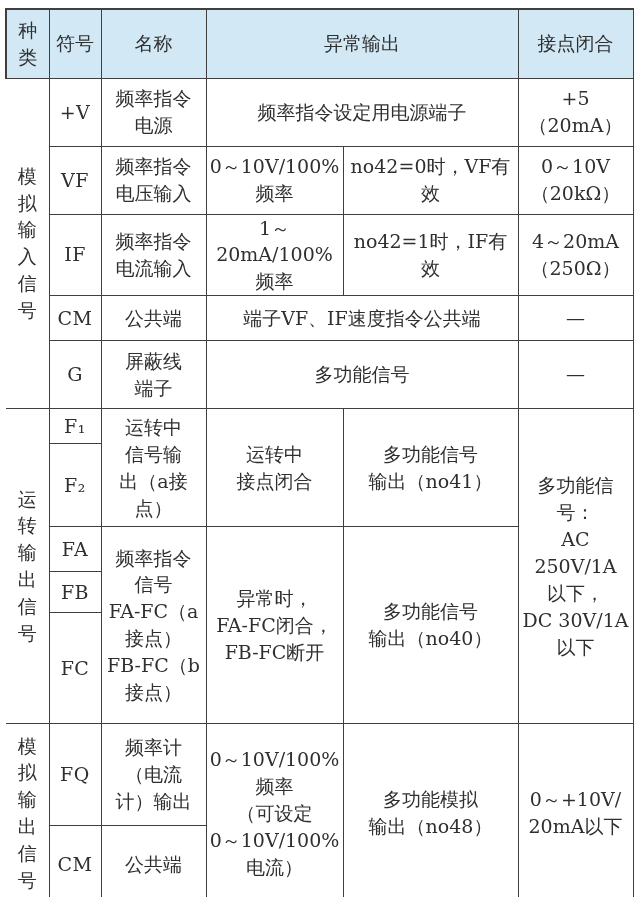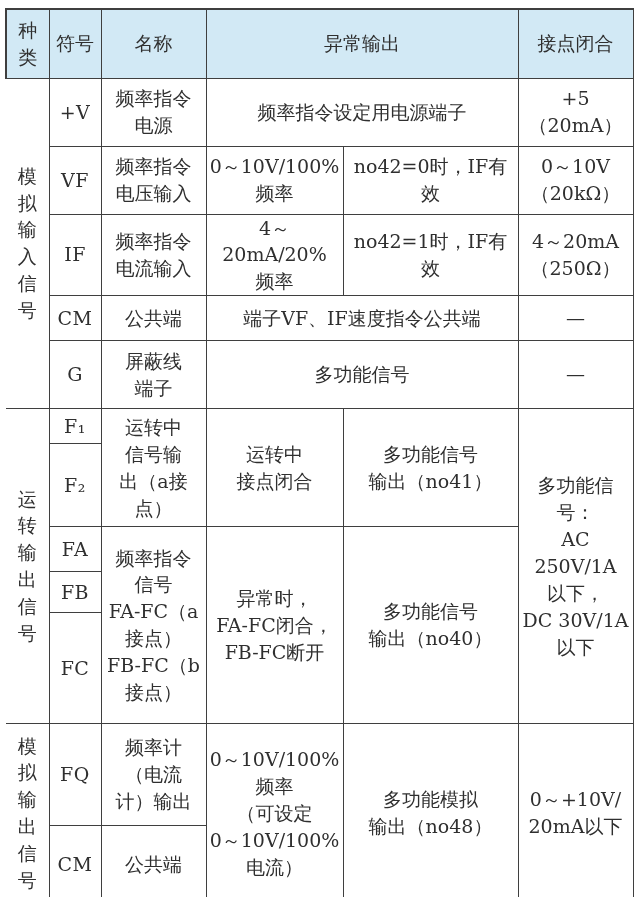--- a/index.html
+++ b/index.html
@@ -85,29 +85,29 @@
       <td colspan="2">频率指令设定用电源端子</td>
       <td>+5
 （20mA）</td>
     </tr>
     <tr style="height:68px">
       <td class="sym">VF</td>
       <td>频率指令
 电压输入</td>
       <td>0～10V/100%
 频率</td>
-      <td>no42=0时，IF有效</td>
+      <td>no42=0时，VF有效</td>
       <td>0～10V
 （20kΩ）</td>
     </tr>
     <tr style="height:67px">
       <td class="sym">IF</td>
       <td>频率指令
 电流输入</td>
-      <td>4～20mA/20%
+      <td>1～20mA/100%
 频率</td>
       <td>no42=1时，IF有效</td>
       <td>4～20mA
 （250Ω）</td>
     </tr>
     <tr style="height:45px">
       <td class="sym">CM</td>
       <td>公共端</td>
       <td colspan="2">端子VF、IF速度指令公共端</td>
       <td>—</td>

